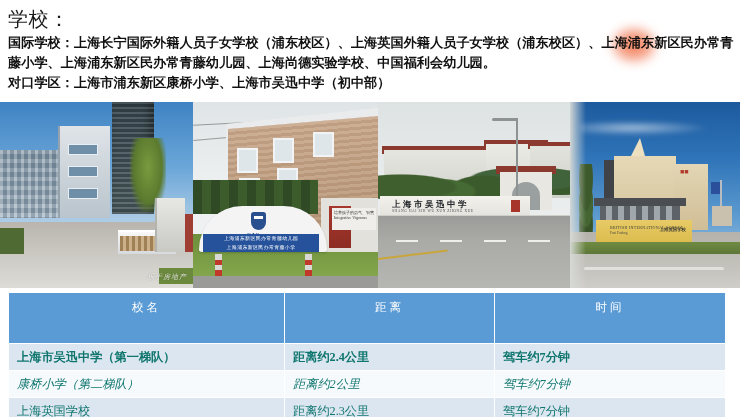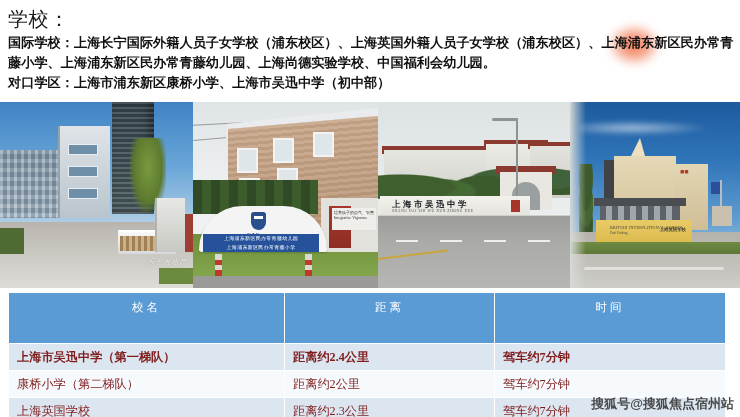--- a/index.html
+++ b/index.html
@@ -156,21 +156,21 @@
     background: linear-gradient(to bottom, #e7e7e4, #c9c9c4);
     border-left: 2px solid #b4b4ae;
   }
   .p1 .redpost {
     position: absolute; right: 0; top: 112px; width: 8px; height: 38px; background: #9f3f33;
   }
   .p1 .grass {
     position: absolute; right: 0; bottom: 4px; width: 34px; height: 16px; background: #6c8a3e;
   }
   .p1 .pwm {
-    position: absolute; right: 6px; bottom: 21px; font-size: 7px; color: rgba(255,255,255,.78);
+    position: absolute; right: 6px; bottom: 6px; font-size: 7px; color: rgba(255,255,255,.78);
     letter-spacing: 1px; text-shadow: 0 0 2px rgba(0,0,0,.35); font-style: italic;
   }
 
   
   .p2 .sky {
     position: absolute; inset: 0;
     background: linear-gradient(to bottom, #dfe4e6 0%, #eceff0 40%, #f2f3f3 100%);
   }
   .p2 .brick {
     position: absolute; right: 0; top: 14px; width: 150px; height: 118px;
@@ -442,29 +442,29 @@
     font-weight: normal;
     letter-spacing: 3px;
     height: 42px;
     vertical-align: top;
     padding-top: 7px;
     border: 1px solid #ffffff;
     text-align: center;
   }
   table.info tbody td {
     font-size: 12.2px;
-    color: #7f1d1d;
+    color: #0f766e;
     height: 24px;
     padding: 1px 8px;
     border: 1px solid #ffffff;
     vertical-align: middle;
     white-space: nowrap;
   }
   table.info tbody tr.shade td { background: #dce6f1; }
-  table.info tbody tr.plain td { background: #f7fafd; }
+  table.info tbody tr.plain td { background: #f7fafd; font-style: italic; }
   table.info tbody tr.bold td { font-weight: bold; }
 
   
   .wm-bottom {
     position: absolute;
     right: 6px;
     bottom: 4px;
     font-size: 13px;
     font-weight: bold;
     color: #3c3c3c;
@@ -616,15 +616,14 @@
         </tr>
         <tr class="shade">
           <td>上海英国学校</td>
           <td>距离约2.3公里</td>
           <td>驾车约7分钟</td>
         </tr>
       </tbody>
     </table>
   </div>
 
-  <div class="wm-bottom">搜狐号@搜狐焦点宿州站</div>
 
 </div>
 
 </body></html>

